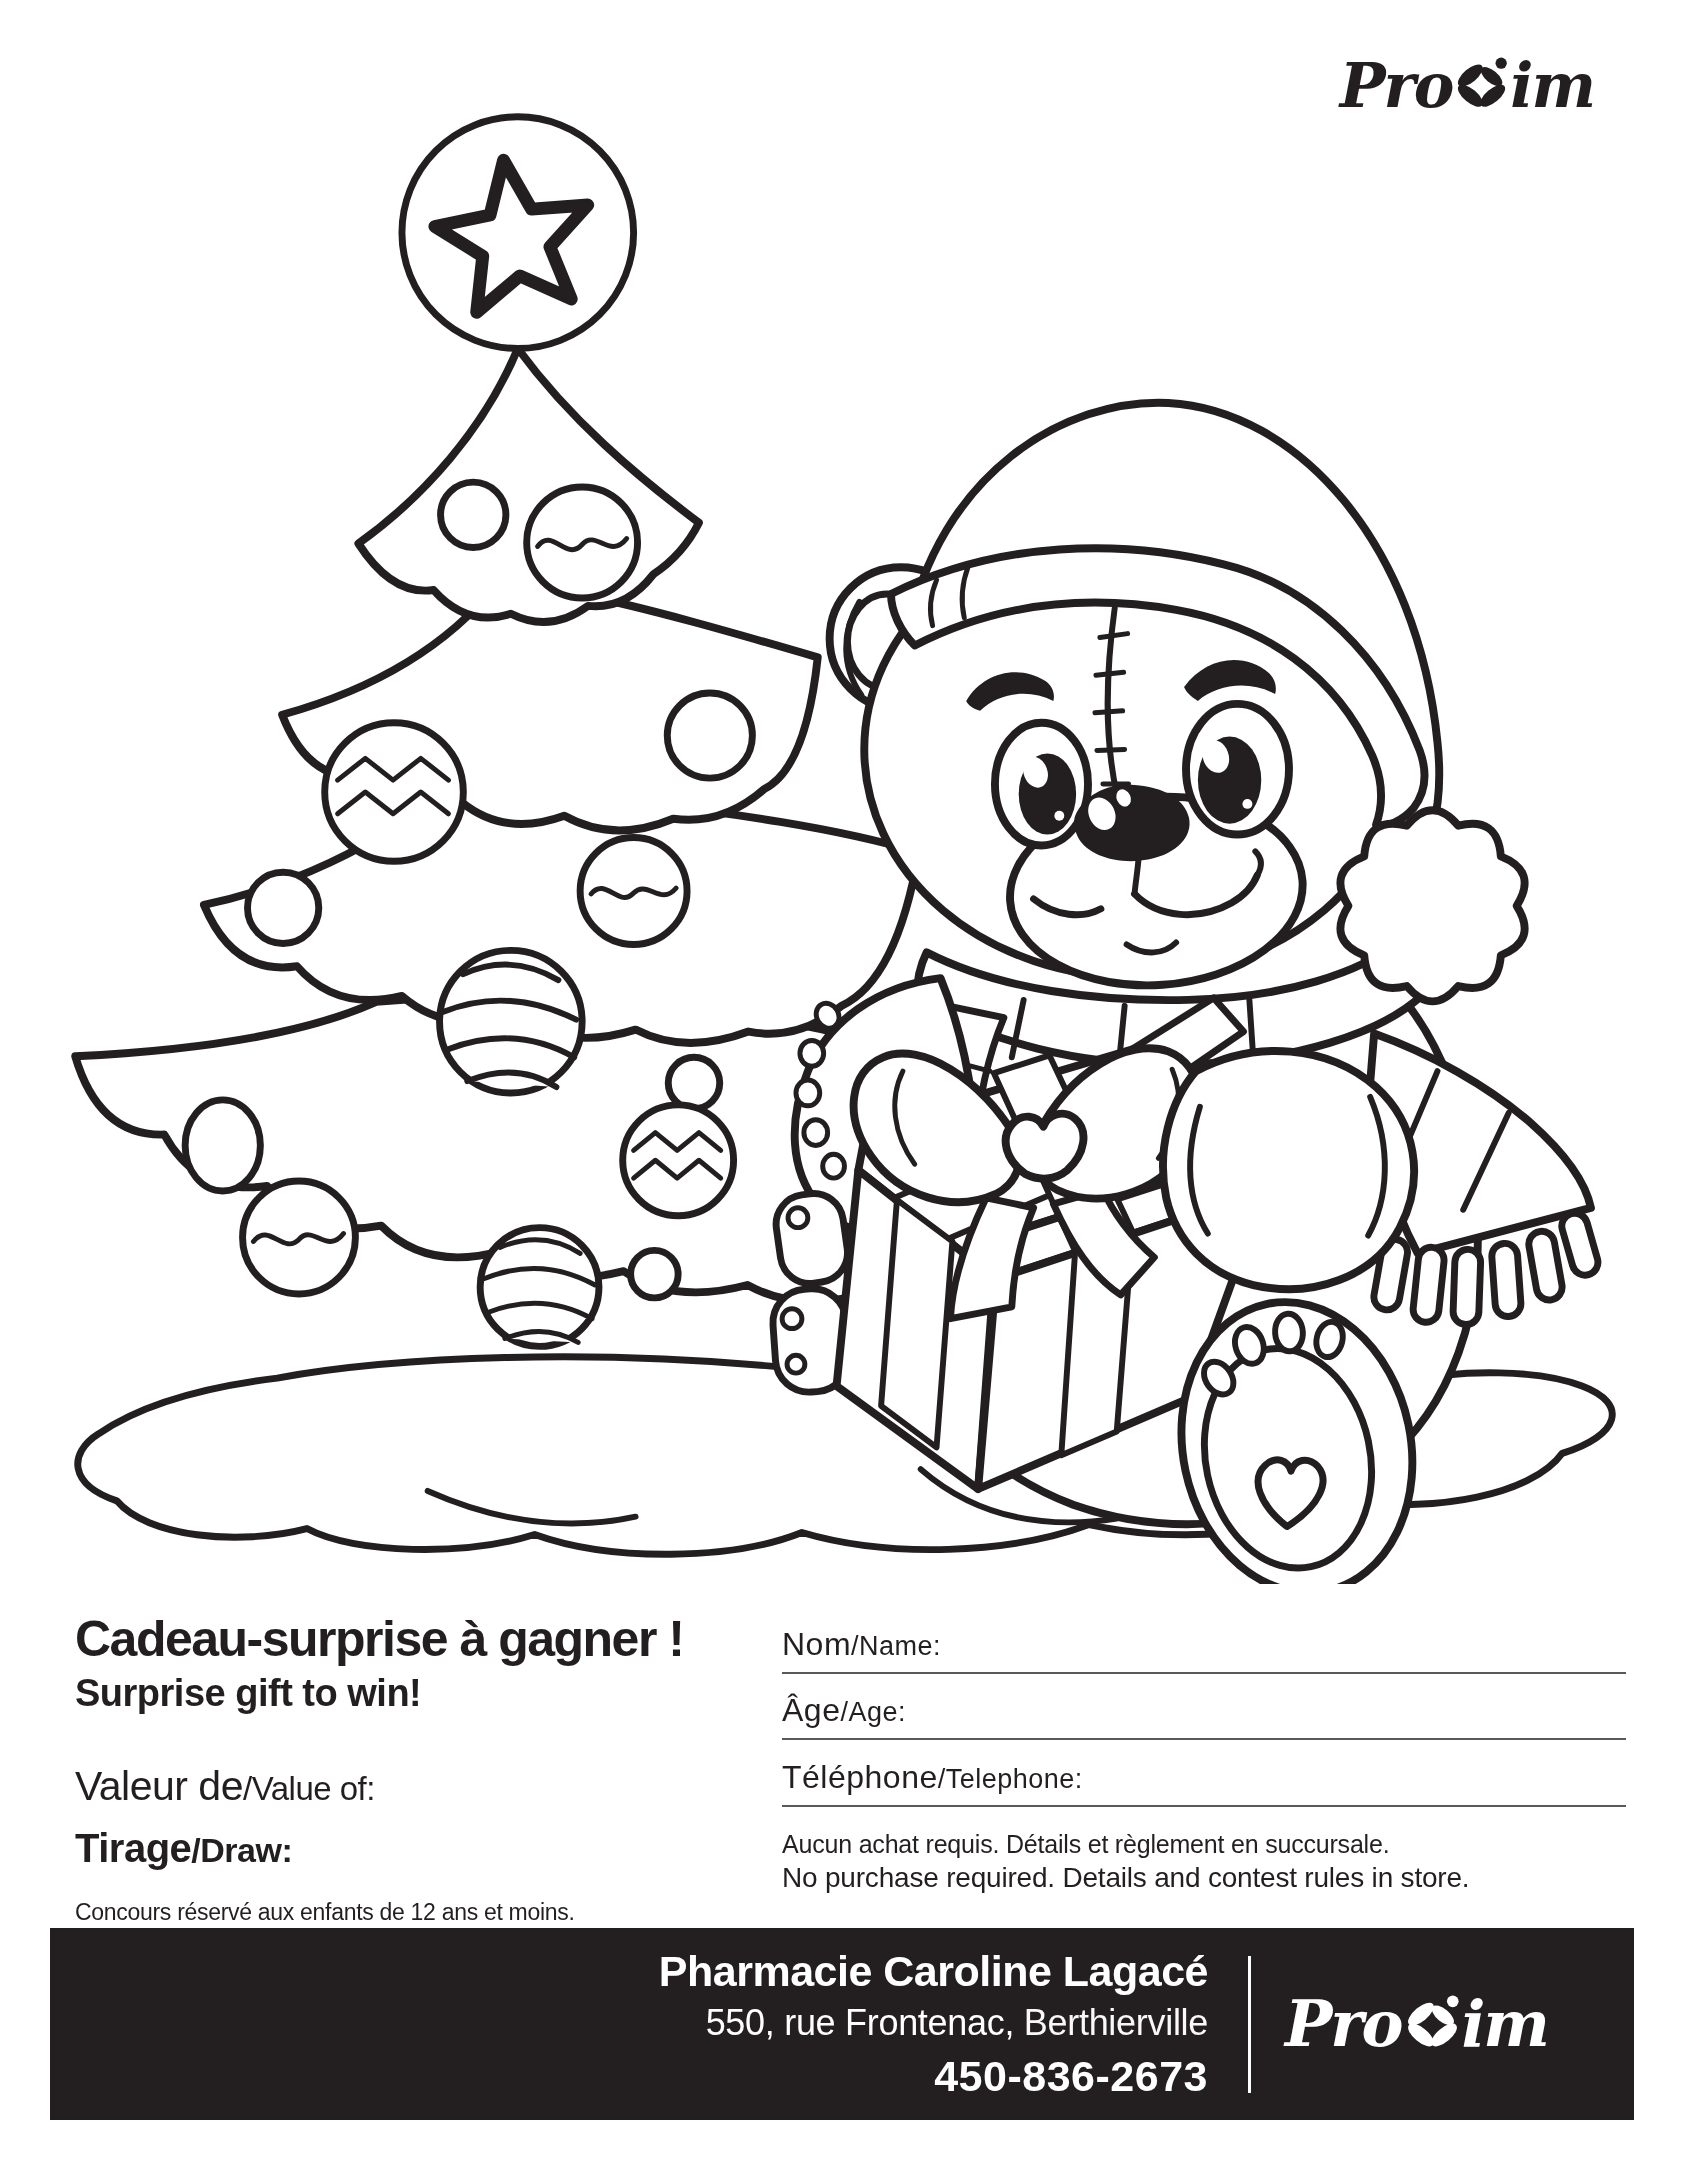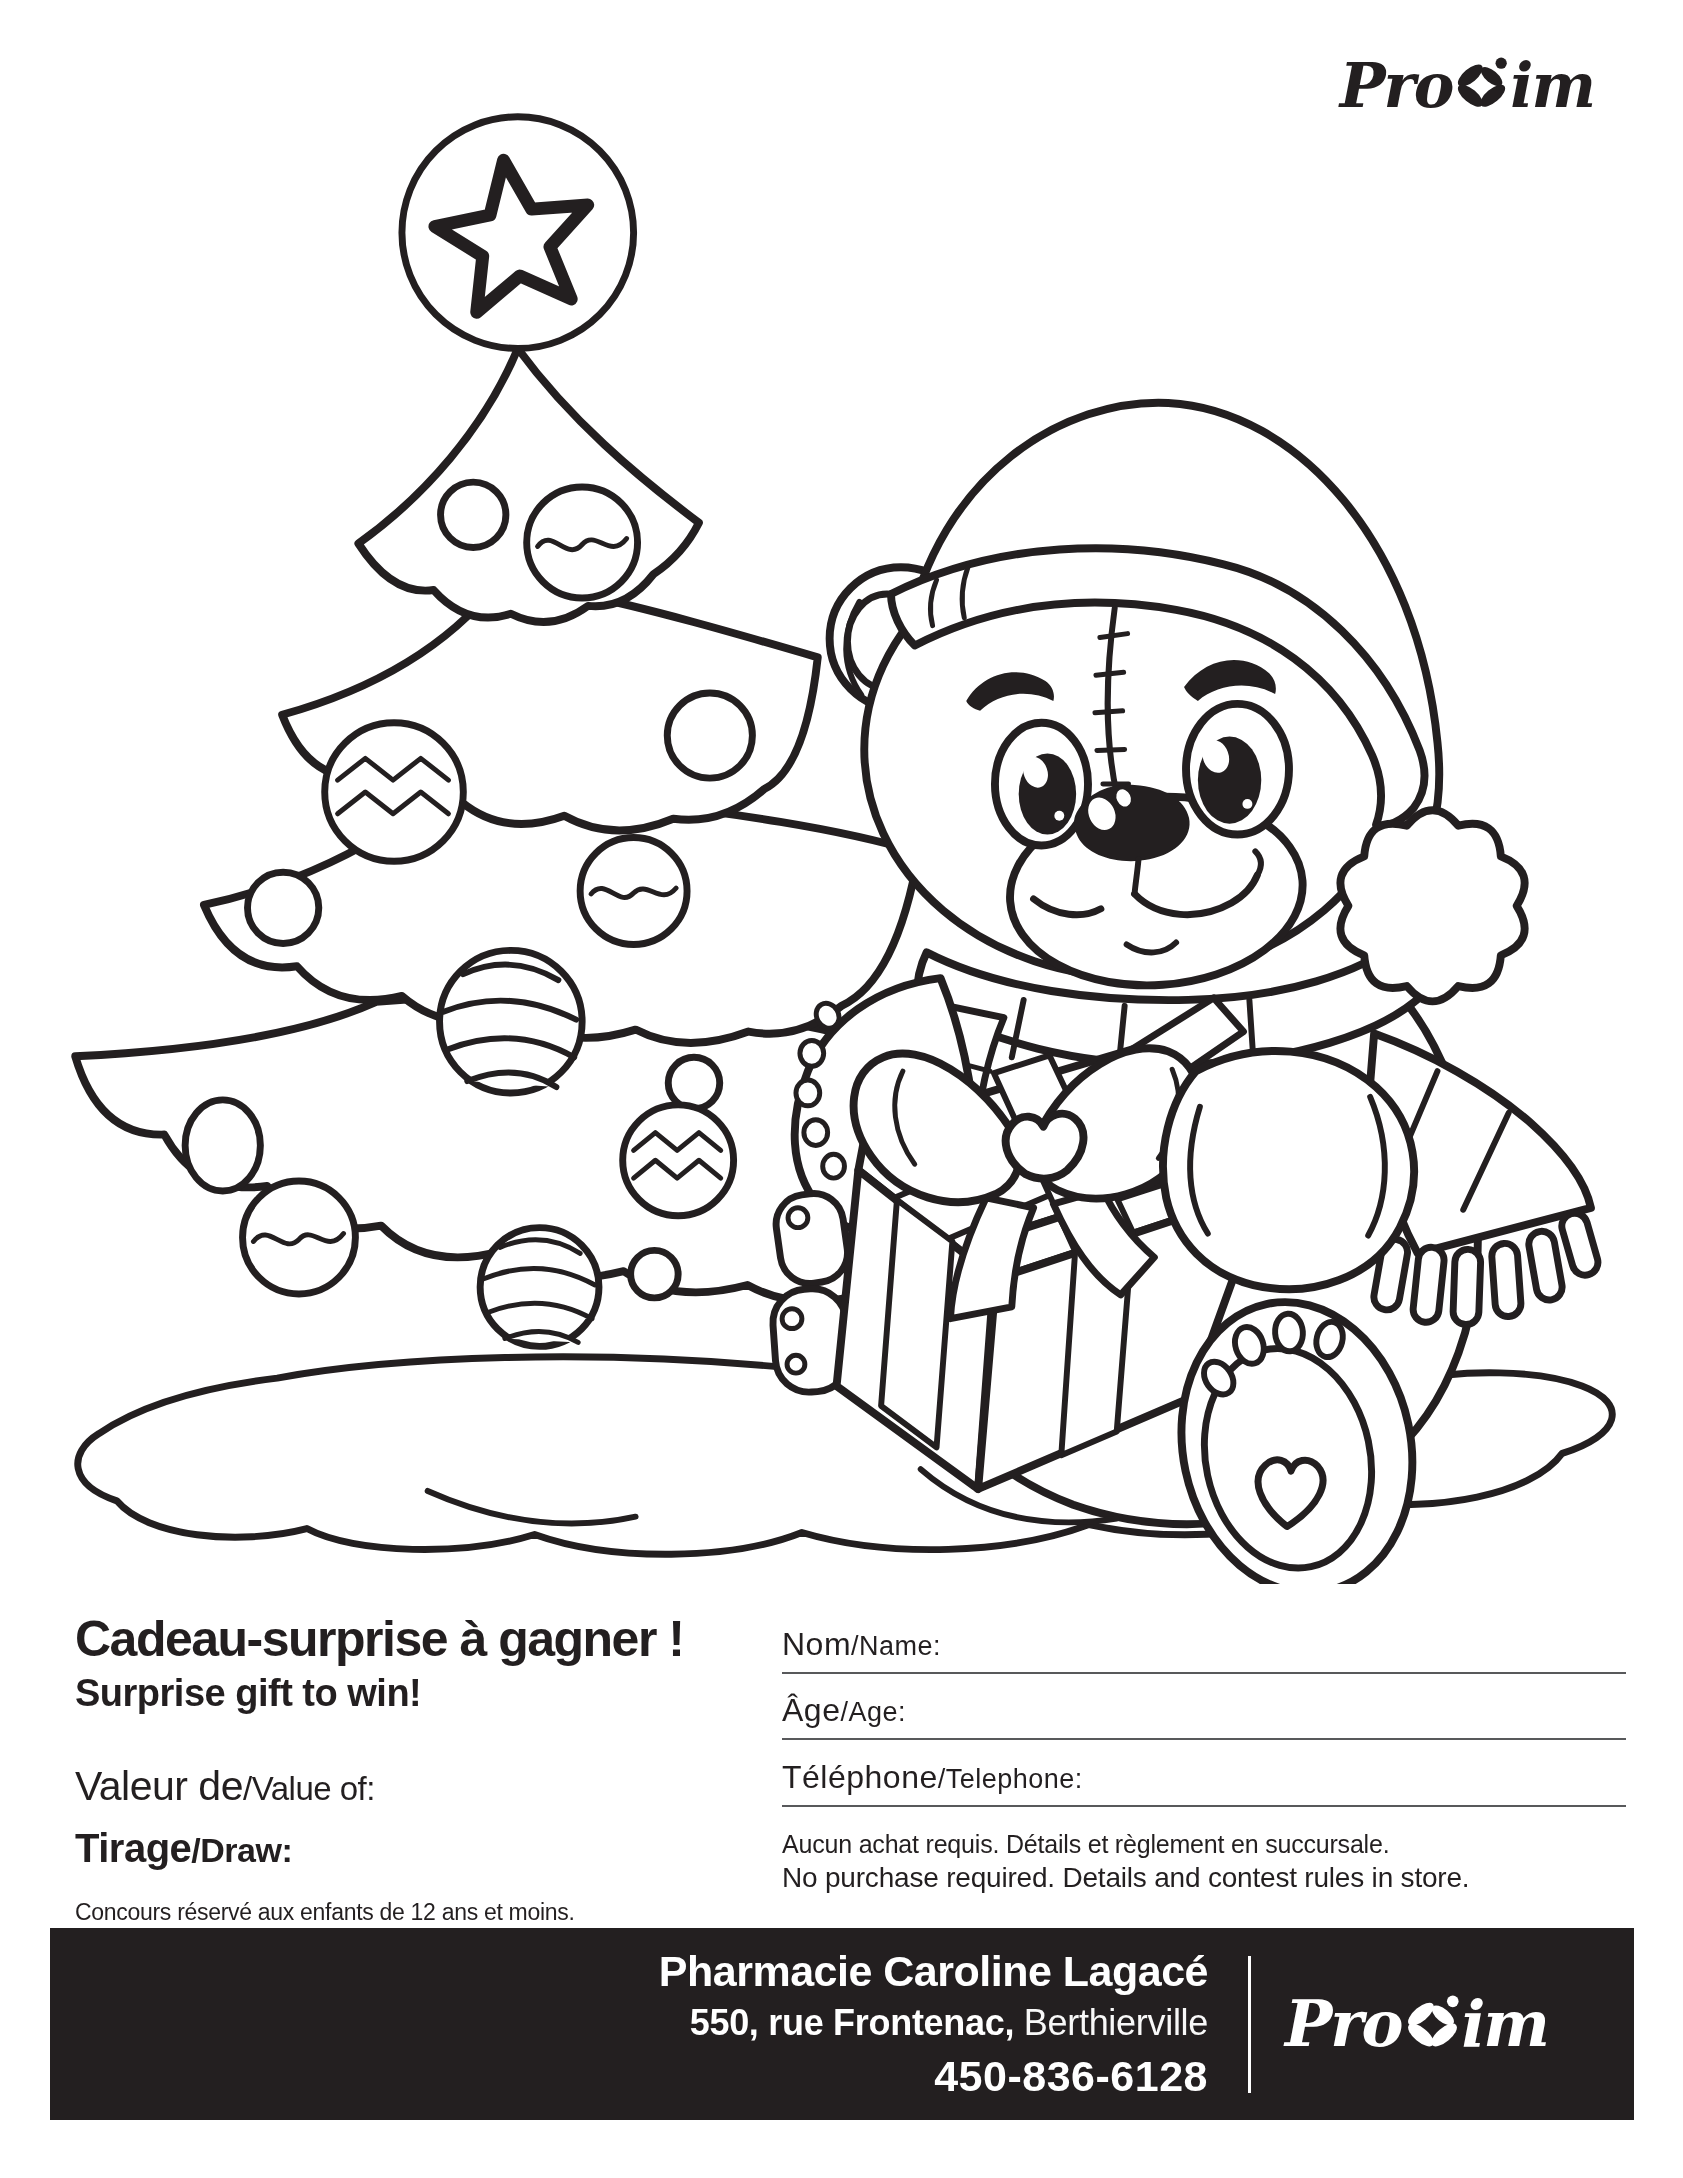--- a/index.html
+++ b/index.html
@@ -48,21 +48,21 @@
   .fine-print-en{position:absolute;top:248px;font-size:28px;letter-spacing:-0.2px;}
   
   .footer-bar{
     position:absolute;left:50px;top:1928px;width:1584px;height:192px;
     background:#231f20;color:#ffffff;
     display:flex;align-items:center;justify-content:flex-end;
   }
   .footer-text{text-align:right;line-height:1;}
   .pharmacy-name{font-size:43px;font-weight:700;letter-spacing:-0.5px;}
   .pharmacy-address{font-size:36px;margin-top:12px;letter-spacing:-0.3px;}
-  .pharmacy-address .street{font-weight:700;text-align:right;}
+  .pharmacy-address .street{font-weight:400;text-align:right;}
   .pharmacy-address .city{font-weight:400;opacity:0.97;}
   .pharmacy-phone{font-size:43px;font-weight:700;margin-top:14px;letter-spacing:0.5px;}
   .footer-divider{width:3px;height:137px;background:#ffffff;margin:0 34px 0 40px;}
   .footer-logo-wrap{width:307px;margin-right:42px;display:flex;justify-content:flex-start;}
 </style>
 </head>
 <body>
 
 <div class="page">
 
@@ -356,21 +356,21 @@
       <div class="field-line"></div>
     </div>
     <div class="fine-print-fr">Aucun achat requis. Détails et règlement en succursale.</div>
     <div class="fine-print-en">No purchase required. Details and contest rules in store.</div>
   </div>
 
   <div class="footer-bar">
     <div class="footer-text">
       <div class="pharmacy-name">Pharmacie Caroline Lagacé</div>
       <div class="pharmacy-address"><span class="street">550, rue Frontenac,</span> <span class="city">Berthierville</span></div>
-      <div class="pharmacy-phone">450-836-6128</div>
+      <div class="pharmacy-phone">450-836-2673</div>
     </div>
     <div class="footer-divider"></div>
     <div class="footer-logo-wrap">
       <div class="logo logo-footer">
         <span>Pro</span>
           <svg class="x-icon" width="0.95em" height="0.92em" viewBox="0 0 100 100" aria-hidden="true">
           <g fill="currentColor">
             <ellipse cx="31" cy="33" rx="27" ry="12" transform="rotate(-40 31 33)"></ellipse>
             <ellipse cx="71" cy="69" rx="27" ry="12" transform="rotate(-40 71 69)"></ellipse>
             <ellipse cx="31" cy="69" rx="27" ry="12" transform="rotate(40 31 69)"></ellipse>

